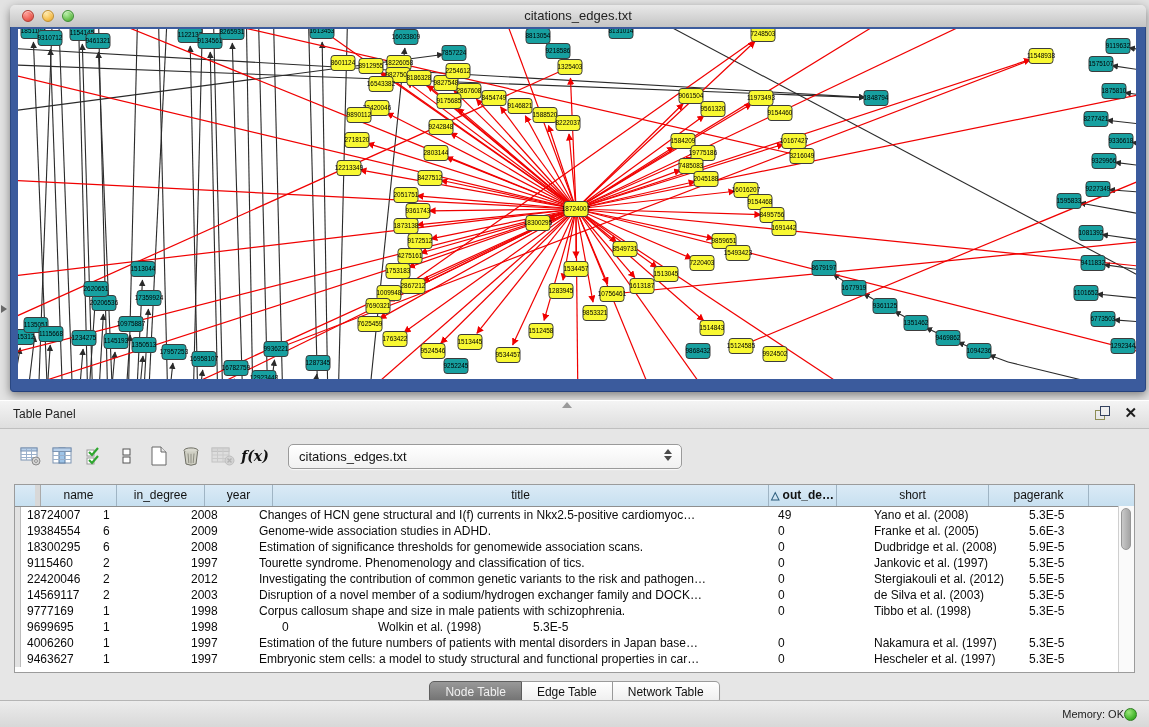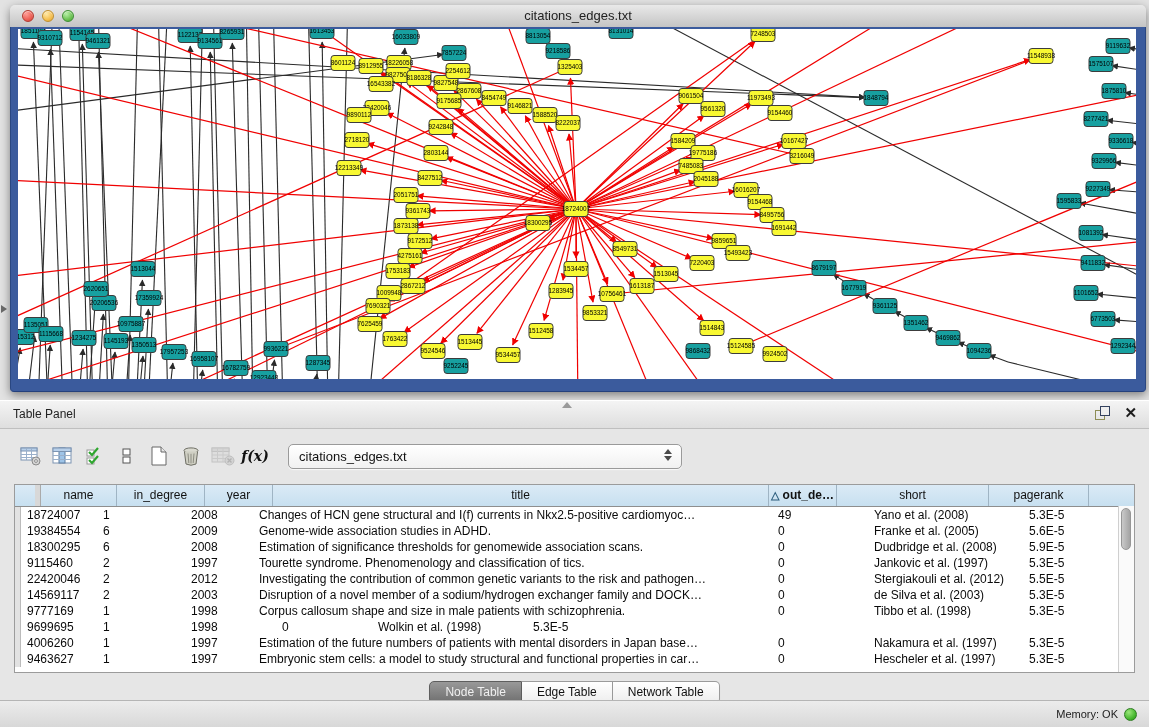--- a/index.html
+++ b/index.html
@@ -75,21 +75,21 @@
   
   .tabs-row{position:absolute;left:0;top:281px;width:100%;display:flex;justify-content:center;align-items:center;}
   .tab{font-size:12px;height:21px;line-height:21px;padding:0 15px;background:linear-gradient(#ffffff,#ededed);
     border:1px solid #9b9b9b;border-left:none;color:#111;box-shadow:0 1px 1px rgba(0,0,0,.08);}
   .tab:first-child{border-left:1px solid #9b9b9b;border-radius:5px 0 0 5px;}
   .tab:last-child{border-radius:0 5px 5px 0;}
   .tab.selected{background:linear-gradient(#999999,#6e6e6e);color:#f0f0f0;border-color:#5e5e5e;}
   
   #status-bar{position:absolute;left:0;bottom:0;width:1149px;height:26px;
     background:linear-gradient(#ececec,#d8d8d8);border-top:1px solid #b5b5b5;}
-  .mem{position:absolute;right:12px;top:0;height:26px;display:flex;align-items:center;gap:6px;}
+  .mem{position:absolute;right:12px;top:0;height:26px;display:flex;align-items:center;}
   .mem-label{font-size:11px;color:#222;}
   .mem-dot{width:13px;height:13px;border-radius:50%;border:1px solid #2e7d22;box-sizing:border-box;
     background:radial-gradient(circle at 35% 30%,#9ae67a,#43b52c 65%,#2f8f1d);}
   svg text{user-select:none;}
 </style>
 </head>
 <body>
 
 <div id="left-edge-arrow"></div>
 
@@ -859,21 +859,21 @@
           <div class="td c6">5.3E-5</div>
         </div>
         <div class="trow">
           <div class="gut"></div>
           <div class="td c0">19384554</div>
           <div class="td c1">6</div>
           <div class="td c2">2009</div>
           <div class="td c3">Genome-wide association studies in ADHD.</div>
           <div class="td c4">0</div>
           <div class="td c5">Franke et al. (2005)</div>
-          <div class="td c6">5.6E-5</div>
+          <div class="td c6">5.6E-3</div>
         </div>
         <div class="trow">
           <div class="gut"></div>
           <div class="td c0">18300295</div>
           <div class="td c1">6</div>
           <div class="td c2">2008</div>
           <div class="td c3">Estimation of significance thresholds for genomewide association scans.</div>
           <div class="td c4">0</div>
           <div class="td c5">Dudbridge et al. (2008)</div>
           <div class="td c6">5.9E-5</div>

